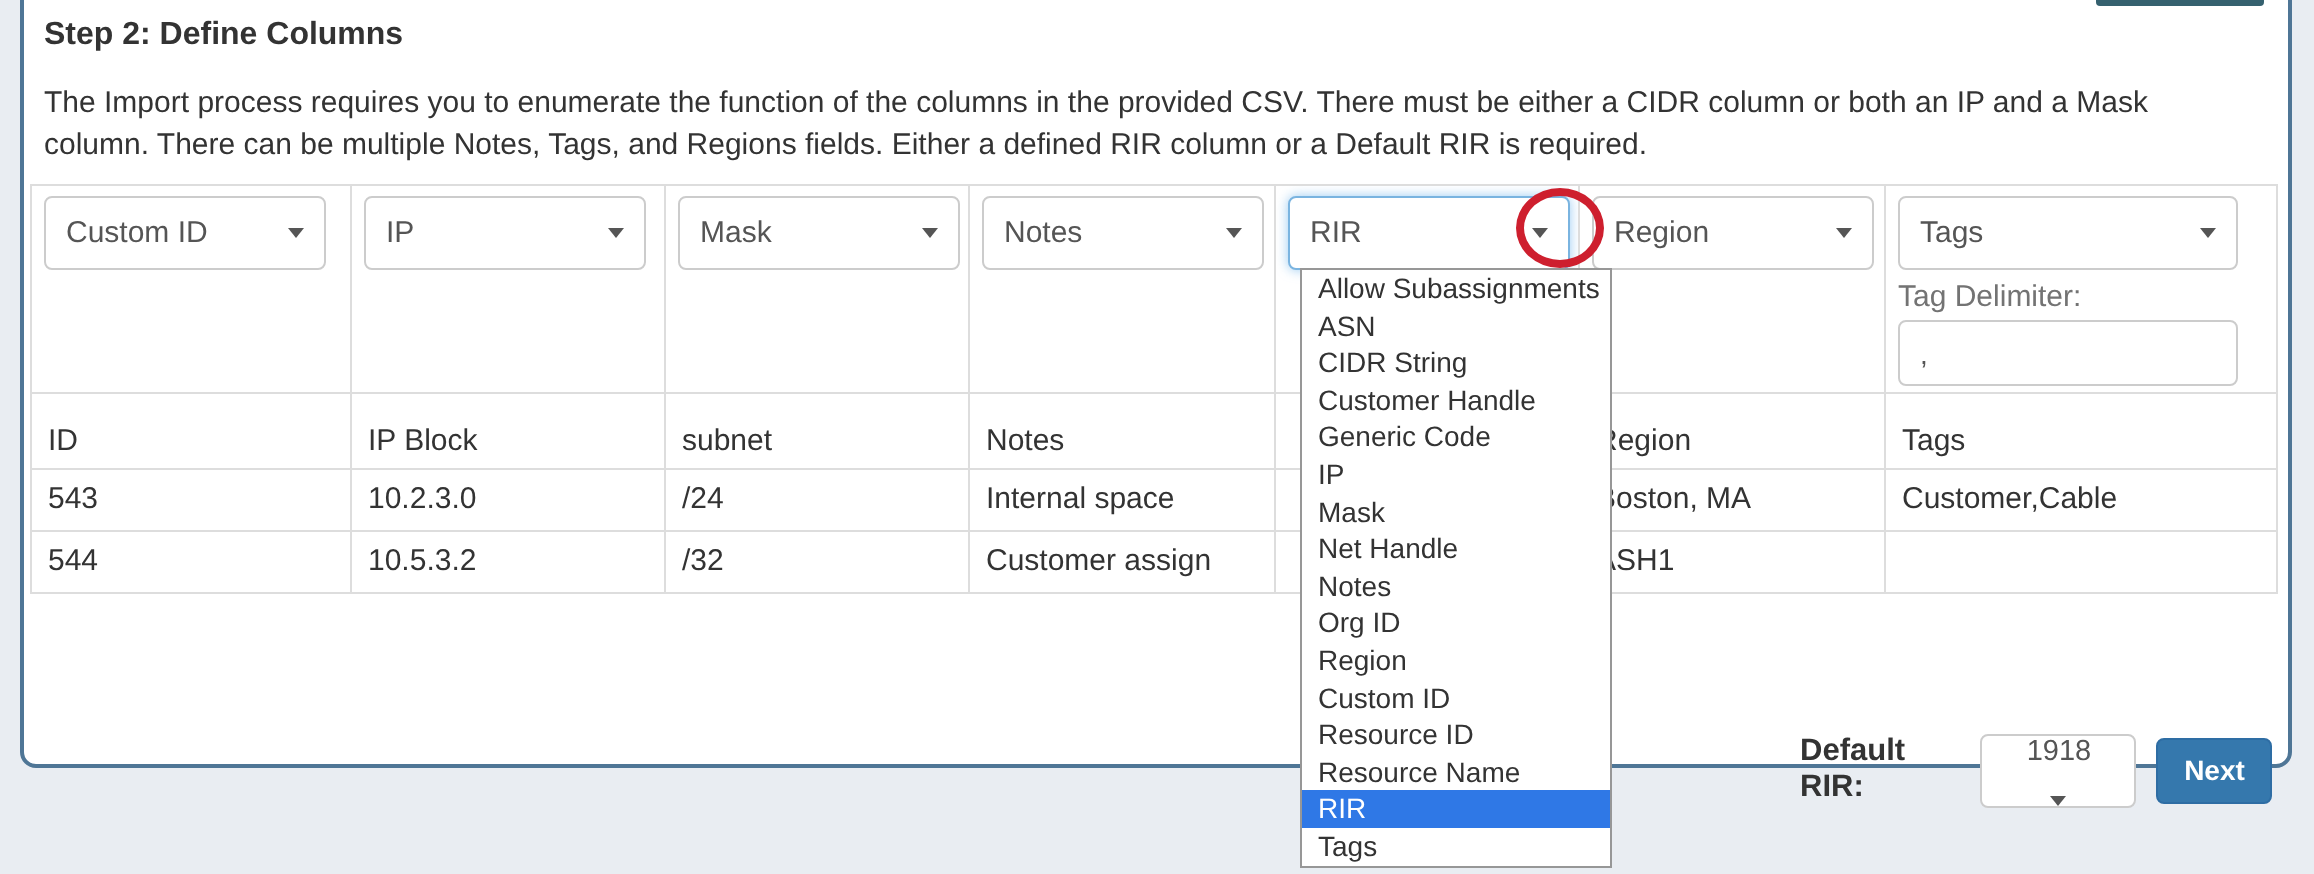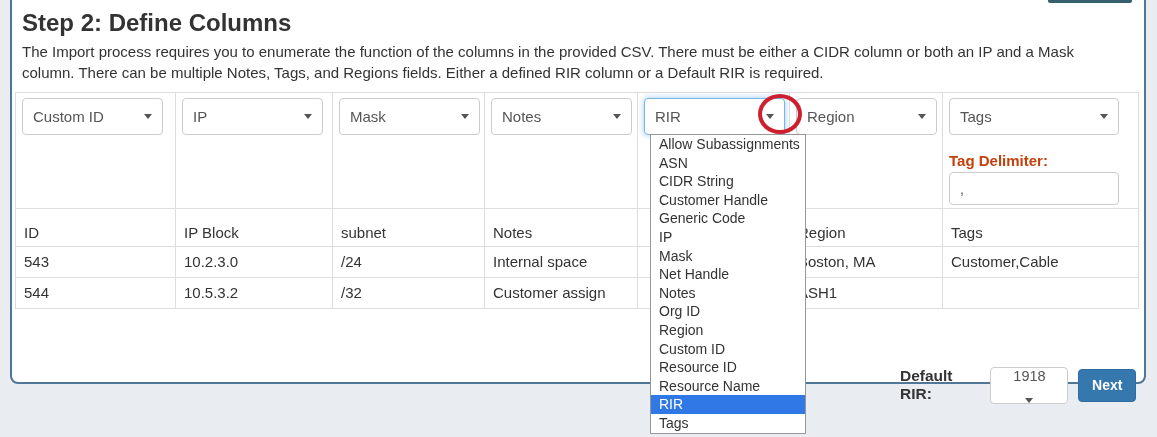--- a/index.html
+++ b/index.html
@@ -12,21 +12,21 @@
   
   .panel {
     position:absolute; left:10px; top:-10px; width:1136px; height:394px;
     background:#fff; border:2px solid #4f7696; border-radius:8px;
   }
   .clipped-remnant {
     position:absolute; left:1048px; top:0; width:84px; height:3px;
     background:#35616f; border-radius:0 0 2px 2px;
   }
   .page-title {
-    position:absolute; left:22px; top:9px; font-size:24px; color:#333;
+    position:absolute; left:22px; top:9px; font-size:16px; color:#333;
   }
   .page-desc {
     position:absolute; left:22px; top:41px; width:1106px;
     font-size:15px; line-height:21px; color:#333;
   }
   
   table.map-table {
     position:absolute; left:15px; top:92px; width:1123px;
     border-collapse:collapse; table-layout:fixed;
   }
@@ -46,21 +46,21 @@
     color:#555; font-size:15px; cursor:pointer;
   }
   .sel.wide { width:170px; }
   .sel.focused {
     border-color:#7ab4e0; box-shadow:0 0 6px rgba(102,175,233,.65);
   }
   .caret {
     width:0; height:0; border-left:4px solid transparent;
     border-right:4px solid transparent; border-top:5px solid #555;
   }
-  .tag-delim-label { font-weight:bold; font-size:15px; color:#c2410c; margin-top:17px; }
+  .tag-delim-label { font-weight:normal; font-size:15px; color:#737373; margin-top:5px; }
   .tag-delim-input {
     display:block; width:170px; height:33px; margin-top:3px; padding:0 10px;
     border:1px solid #ccc; border-radius:4px; font-size:14px; color:#555;
     font-family:"Liberation Sans", sans-serif; outline:none;
   }
   
   .dropdown-list {
     position:absolute; left:650px; top:134px; width:156px; z-index:20;
     background:#fff; border:1px solid #979797;
   }

